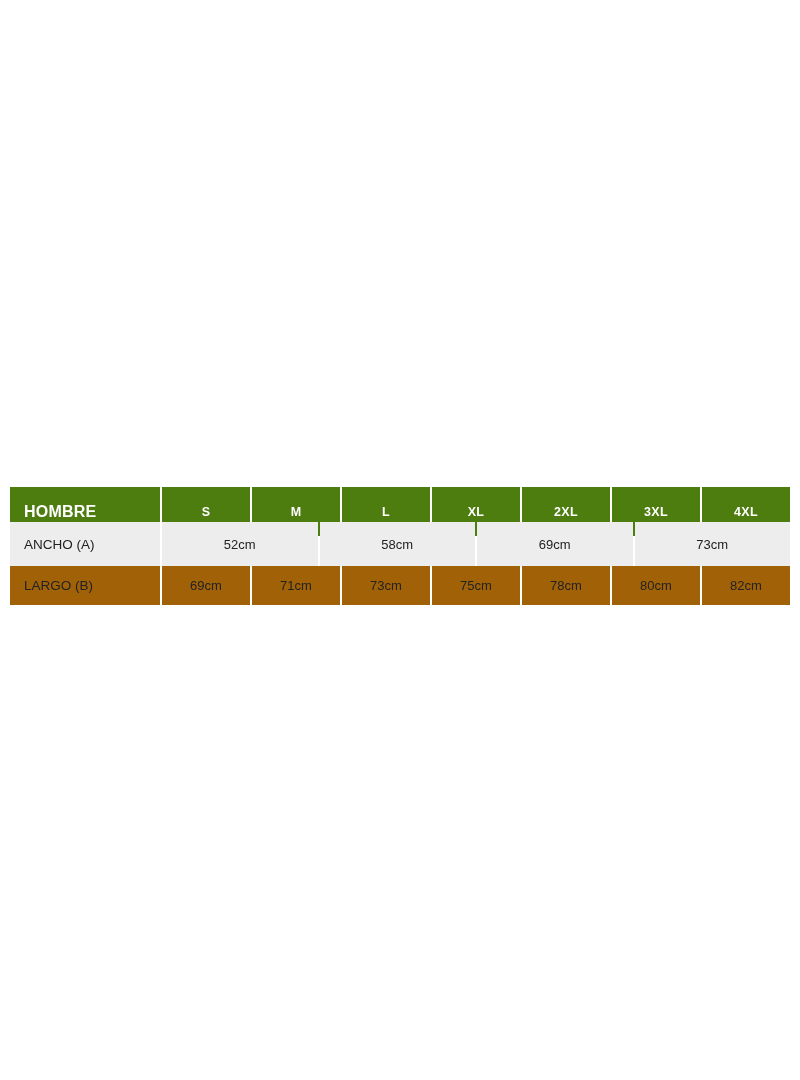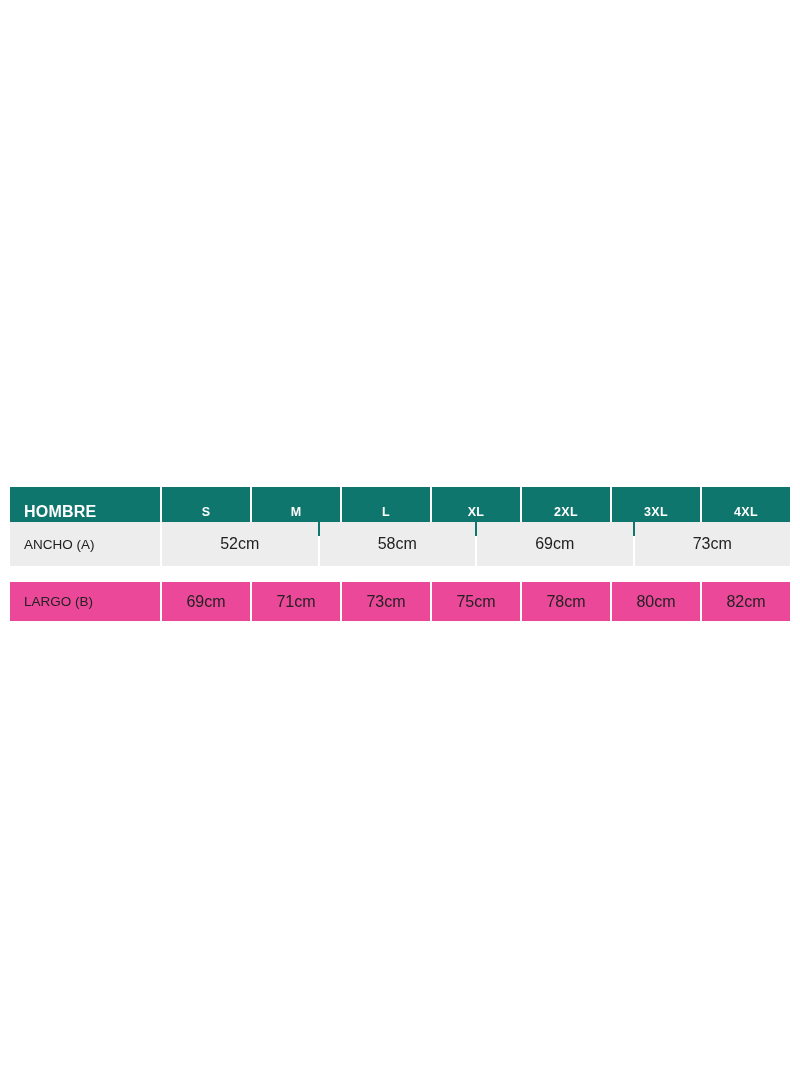--- a/index.html
+++ b/index.html
@@ -54,55 +54,55 @@
   
   .cell + .cell {
     margin-left: 2px;
   }
 
   
   .chart-row.header {
     height: 35px;
   }
   .chart-row.header .cell {
-    background: #0f766e;
+    background: #4d7c0f;
     color: #ffffff;
     font-weight: bold;
     height: 49px;
   }
   .chart-row.header .cell.label-col {
     font-size: 16px;
     letter-spacing: 0.2px;
   }
   .chart-row.header .cell.size-col {
     font-size: 12.5px;
     letter-spacing: 0.3px;
   }
 
   
   .chart-row.data {
-    height: 60px;
+    height: 44px;
   }
   .chart-row.data .cell {
     height: 44px;
     color: #222222;
-    font-size: 16px;
+    font-size: 13px;
     font-weight: normal;
   }
   .chart-row.data .cell.label-col {
     font-size: 13.5px;
   }
 
   
   .chart-row.data.shaded .cell {
     background: #ededed;
   }
   
   .chart-row.data.plain .cell {
-    background: #ec4899;
+    background: #a16207;
   }
   
   .chart-row.data.plain {
     height: 39px;
   }
   .chart-row.data.plain .cell {
     height: 39px;
   }
 </style>
 </head>

